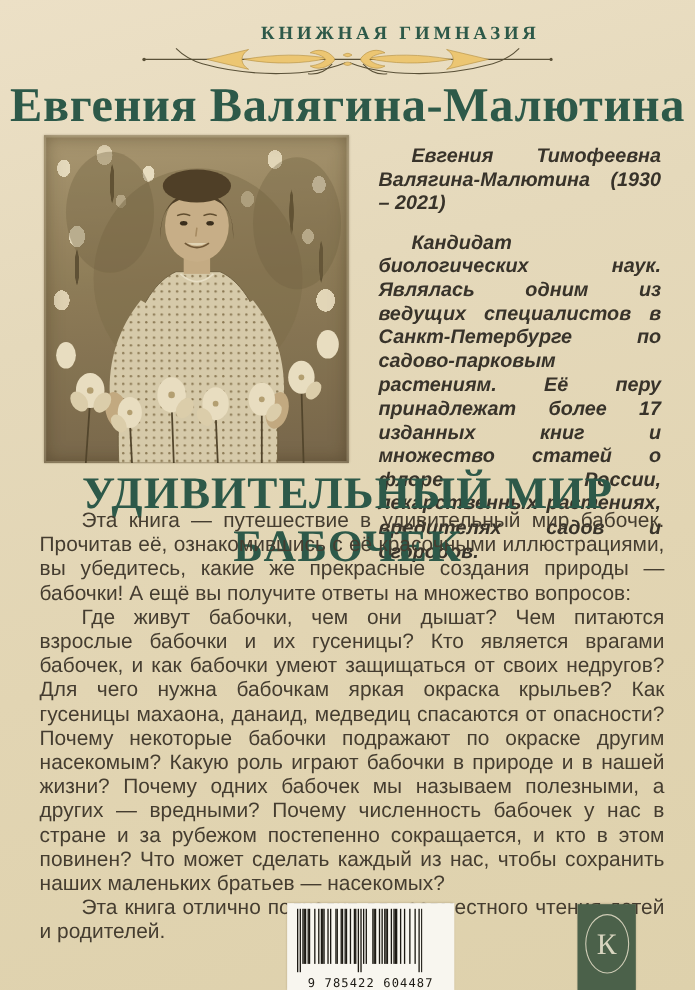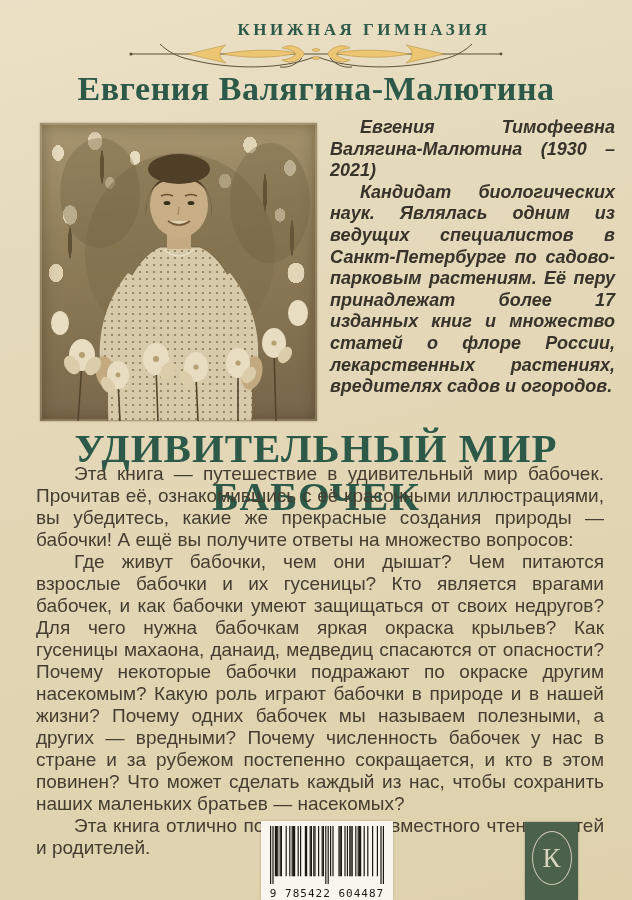--- a/index.html
+++ b/index.html
@@ -10,21 +10,21 @@
   }
   
   .series{
     position:absolute;top:20px;left:0;width:100%;text-align:center;
     font-family:"Liberation Serif",serif;font-size:17px;font-weight:700;
     letter-spacing:3.5px;color:var(--title-green,#2d5949);margin-left:48px;
   }
   .ornament{position:absolute;top:41px;left:50%;transform:translateX(-50%);}
   .author-name{
     position:absolute;top:70px;left:0;width:100%;text-align:center;margin:0;
-    font-family:"Liberation Serif",serif;font-size:34px;font-weight:700;
+    font-family:"Liberation Serif",serif;font-size:44px;font-weight:700;
     letter-spacing:0.5px;color:var(--title-green,#2d5949);
   }
   
   .photo{
     position:absolute;left:40px;top:123px;width:277px;height:298px;overflow:hidden;
     box-shadow:inset 0 0 0 2px rgba(240,230,200,.25), inset 0 0 16px rgba(56,42,18,.5), 0 0 2px rgba(80,60,30,.4);
     background-image:
       radial-gradient(10px 13px at 18px 30px,  #ece2c6 60%, transparent 61%),
       radial-gradient(12px 15px at 55px 18px,  #e6dabb 60%, transparent 61%),
       radial-gradient(9px 12px  at 95px 35px,  #efe5c9 60%, transparent 61%),
@@ -42,36 +42,36 @@
       radial-gradient(3px 28px  at 252px 115px,#5c4f33 60%, transparent 70%),
       linear-gradient(175deg,#ab9a74 0%,#8d7c58 45%,#75654a 100%);
   }
   .photo svg{position:absolute;inset:0;}
   
   .bio{
     position:absolute;left:330px;top:117px;width:285px;
     font-size:18px;line-height:21.6px;font-weight:700;font-style:italic;
     color:var(--bio-text,#38332a);text-align:justify;
   }
-  .bio p{margin:0;text-indent:30px;}
+  .bio p{margin:14px;text-indent:30px;}
   
   .book-title{
     position:absolute;top:424px;left:0;width:100%;text-align:center;margin:0;
     font-family:"Liberation Serif",serif;font-size:41px;font-weight:700;
     letter-spacing:1px;color:var(--title-green,#2d5949);
   }
   .annotation{
     position:absolute;left:36px;top:463px;width:568px;
     font-size:19px;line-height:22px;color:var(--body-text,#453d30);
     text-align:justify;
   }
   .annotation p{margin:0;text-indent:38px;}
   
   .barcode{
-    position:absolute;left:261px;top:821px;width:132px;height:79px;
+    position:absolute;left:261px;top:821px;width:152px;height:79px;
     background:#f8f6ef;box-shadow:0 0 2px rgba(90,70,40,.35);
   }
   .barcode-bars{position:absolute;left:9px;top:5px;fill:#1c1913;}
   .barcode-digits{
     position:absolute;left:0;bottom:0;width:100%;text-align:center;
     font-family:"DejaVu Sans Mono",monospace;font-size:11px;letter-spacing:1px;
     color:#1c1913;white-space:nowrap;
   }
   
   .logo{

